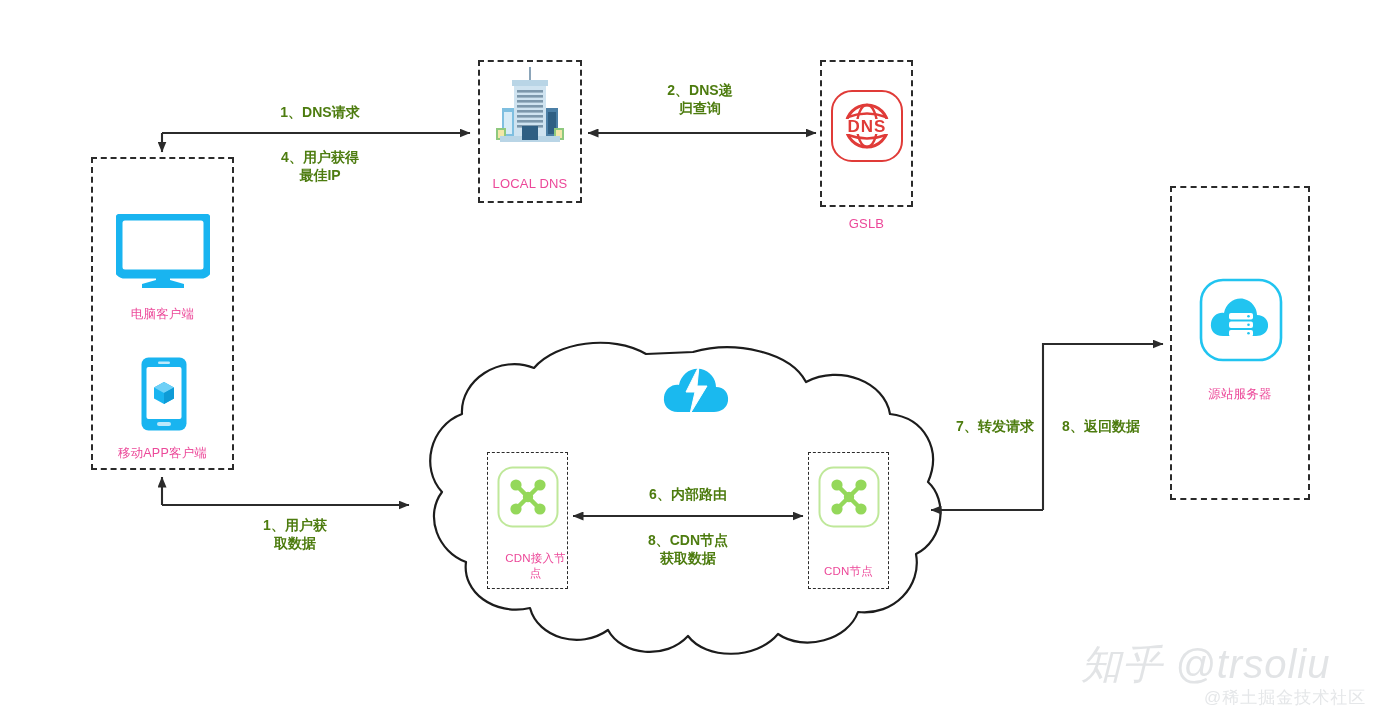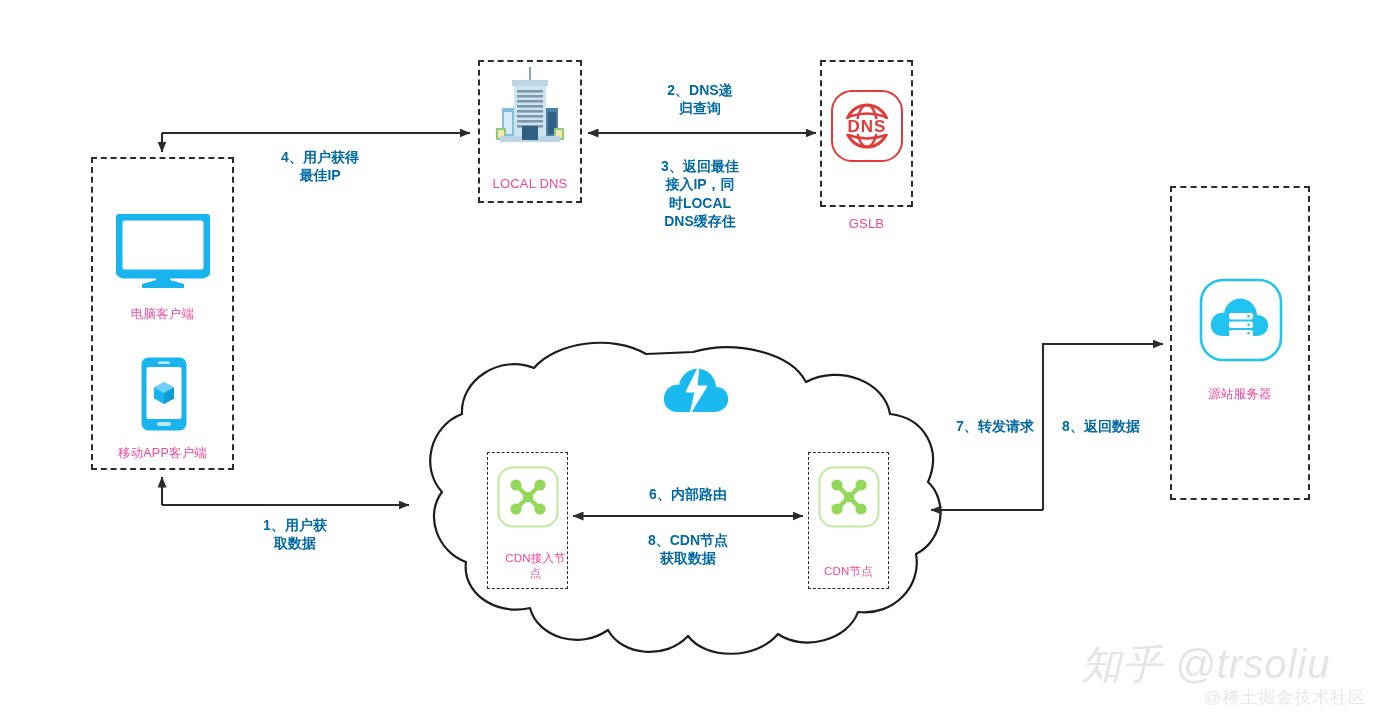--- a/index.html
+++ b/index.html
@@ -43,21 +43,21 @@
     font-size: 12.5px;
     line-height: 1.28;
     letter-spacing: 0.2px;
     white-space: pre-line;
   }
 
   
   .step {
     position: absolute;
     text-align: center;
-    color: #0369a1;
+    color: #4d7c0f;
     font-weight: bold;
     font-size: 14px;
     line-height: 1.32;
     white-space: pre-line;
   }
 
   
   .icon {
     position: absolute;
     display: block;
@@ -295,31 +295,28 @@
 
   <div class="caption" style="left:820px; top:216px; width:93px; font-size:13px;">GSLB</div>
 
   <div class="caption" style="left:487px; top:551px; width:97px; font-size:11.5px;">CDN接入节
 点</div>
 
   <div class="caption" style="left:808px; top:564px; width:81px; font-size:11.5px;">CDN节点</div>
 
   <div class="caption" style="left:1170px; top:386px; width:140px;">源站服务器</div>
 
+  <div class="step" style="left:210px; top:103px; width:220px;">1、DNS请求</div>
 
   <div class="step" style="left:210px; top:148px; width:220px;">4、用户获得
 最佳IP</div>
 
   <div class="step" style="left:600px; top:81px; width:200px;">2、DNS递
 归查询</div>
 
-  <div class="step" style="left:610px; top:157px; width:180px;">3、返回最佳
-接入IP，同
-时LOCAL
-DNS缓存住</div>
 
 
   <div class="step" style="left:200px; top:516px; width:190px;">1、用户获
 取数据</div>
 
   <div class="step" style="left:598px; top:485px; width:180px;">6、内部路由</div>
 
   <div class="step" style="left:598px; top:531px; width:180px;">8、CDN节点
 获取数据</div>
 

